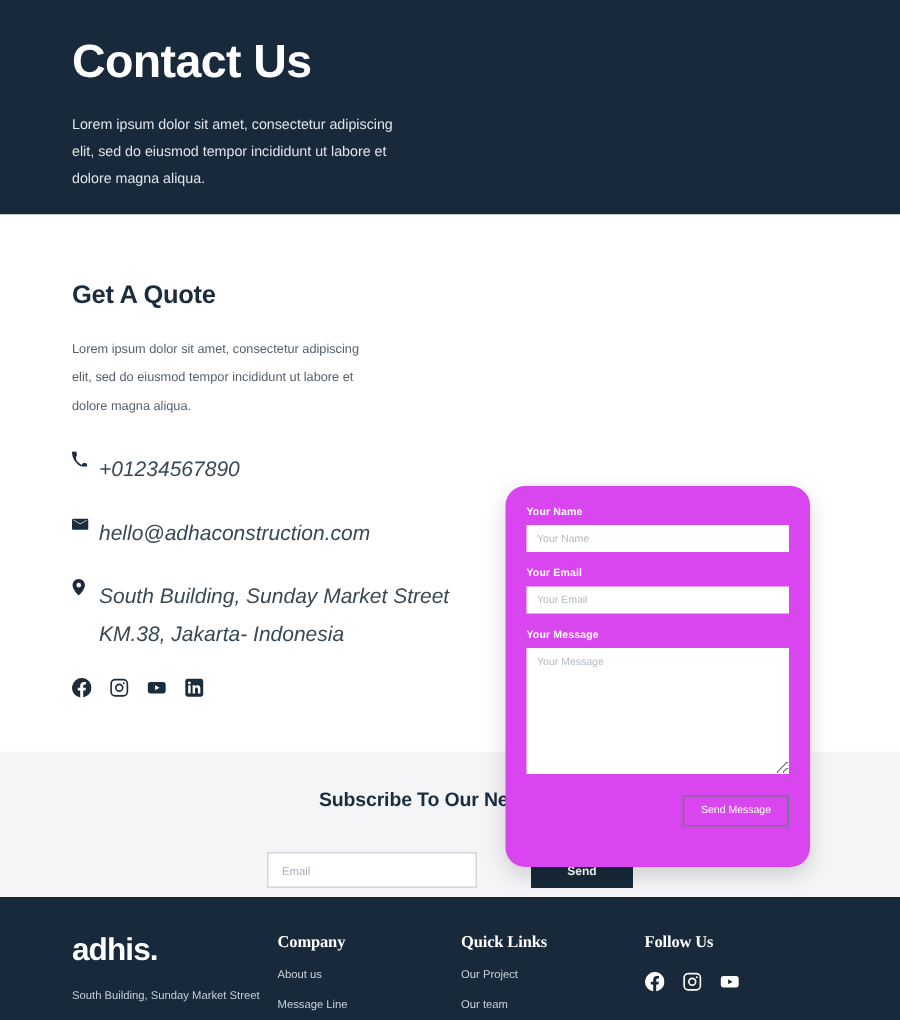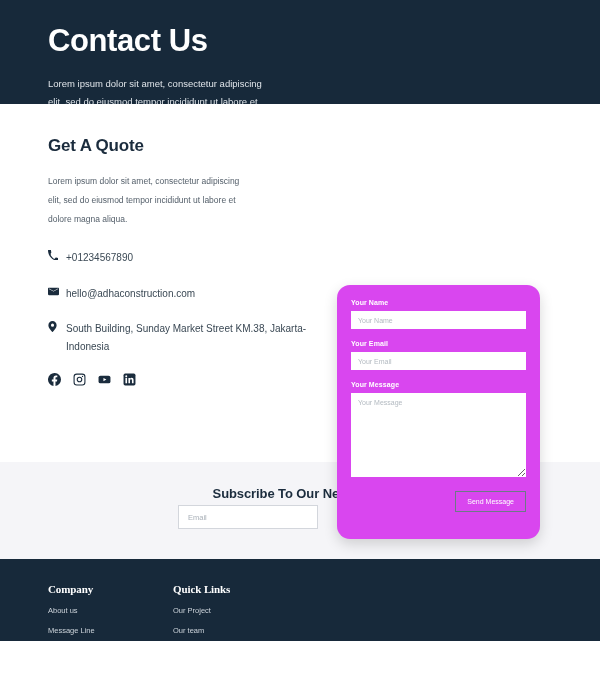--- a/index.html
+++ b/index.html
@@ -6,21 +6,21 @@
   html, body {
     width: 600px; height: 680px;
     font-family: "Liberation Sans", sans-serif;
     background: #ffffff;
     overflow: hidden;
   }
 
   
   .hero {
     background: #17293a;
-    height: 104px;
+    height: 143px;
     padding: 22px 48px 0 48px;
   }
   .hero-title {
     color: #ffffff;
     font-size: 31px;
     font-weight: bold;
     letter-spacing: -0.4px;
     line-height: 1.2;
   }
   .hero-sub {
@@ -29,21 +29,21 @@
     font-size: 9.5px;
     line-height: 1.9;
     max-width: 215px;
   }
 
   
   .contact {
     background: #ffffff;
     height: 358px;
     display: flex;
-    padding: 0 48px;
+    padding: 12px 48px;
     position: relative;
   }
   .contact-left { width: 262px; padding-top: 32px; }
   .quote-title {
     color: #1b2c3d;
     font-size: 17px;
     font-weight: bold;
     letter-spacing: -0.2px;
   }
   .quote-sub {
@@ -60,22 +60,23 @@
     margin-bottom: 18px;
   }
   .contact-row .ico {
     width: 18px; flex: 0 0 18px;
     color: #1b2c3d;
     display: flex; align-items: center;
     padding-top: 1px;
   }
   .contact-row .txt {
     color: #3a4854;
-    font-size: 10px;
+    font-size: 14px;
     line-height: 1.75;
+    font-style: italic;
   }
   .social-row { margin-top: 6px; display: flex; gap: 12px; }
   .social-row .s-ico { color: #1b2c3d; display: flex; }
 
   
   .form-card {
     position: absolute;
     left: 337px; top: 181px;
     width: 203px; height: 254px;
     background: #d946ef;
@@ -133,21 +134,21 @@
     flex-direction: column;
     align-items: center;
     padding-top: 24px;
   }
   .nl-title {
     color: #1b2c3d;
     font-size: 13px;
     font-weight: bold;
     letter-spacing: -0.1px;
   }
-  .nl-form { display: flex; margin-top: 4px; gap: 36px; }
+  .nl-form { display: flex; margin-top: 28px; gap: 36px; }
   .nl-input {
     width: 140px; height: 24px;
     border: 1px solid #d3d6dc;
     background: #ffffff;
     outline: none;
     font-family: "Liberation Sans", sans-serif;
     font-size: 7.5px;
     color: #9aa3ab;
     padding: 0 9px;
   }
@@ -296,27 +297,54 @@
 <section class="newsletter">
   <h2 class="nl-title">Subscribe To Our Newsletter</h2>
   <div class="nl-form">
     <input class="nl-input" type="email" placeholder="Email" style="">
     <button class="nl-btn">Send</button>
   </div>
 </section>
 
 <footer class="footer">
 
+  <div class="f-col-brand">
+    <div class="f-logo">adhis.</div>
+    <div class="f-addr">South Building, Sunday Market Street</div>
+  </div>
 
   <div class="f-col">
     <div class="f-head">Company</div>
     <a class="f-link">About us</a>
     <a class="f-link">Message Line</a>
   </div>
 
   <div class="f-col">
     <div class="f-head">Quick Links</div>
     <a class="f-link">Our Project</a>
     <a class="f-link">Our team</a>
   </div>
 
+  <div class="f-col">
+    <div class="f-head">Follow Us</div>
+    <div class="f-social">
+      <a class="s-ico">
+        <svg width="13" height="13" viewBox="0 0 24 24" fill="currentColor">
+            <path d="M24 12a12 12 0 10-13.9 11.9v-8.4H7.1V12h3V9.4c0-3 1.8-4.6 4.5-4.6 1.3 0 2.6.2 2.6.2v2.9h-1.5c-1.5 0-1.9.9-1.9 1.8V12h3.3l-.5 3.5h-2.8v8.4A12 12 0 0024 12z"></path>
+          </svg>
+      </a>
+      <a class="s-ico">
+        <svg width="13" height="13" viewBox="0 0 24 24" fill="none" stroke="currentColor" stroke-width="2">
+            <rect x="2" y="2" width="20" height="20" rx="5"></rect>
+            <circle cx="12" cy="12" r="4.2"></circle>
+            <circle cx="17.6" cy="6.4" r="1.2" fill="currentColor" stroke="none"></circle>
+          </svg>
+      </a>
+      <a class="s-ico">
+        <svg width="13" height="13" viewBox="0 0 24 24" fill="currentColor">
+            <rect x="1" y="5" width="22" height="14" rx="3.5"></rect>
+            <path d="M10 9l5.5 3L10 15z" fill="#17293a"></path>
+          </svg>
+      </a>
+    </div>
+  </div>
 
 </footer>
 
 </body></html>

